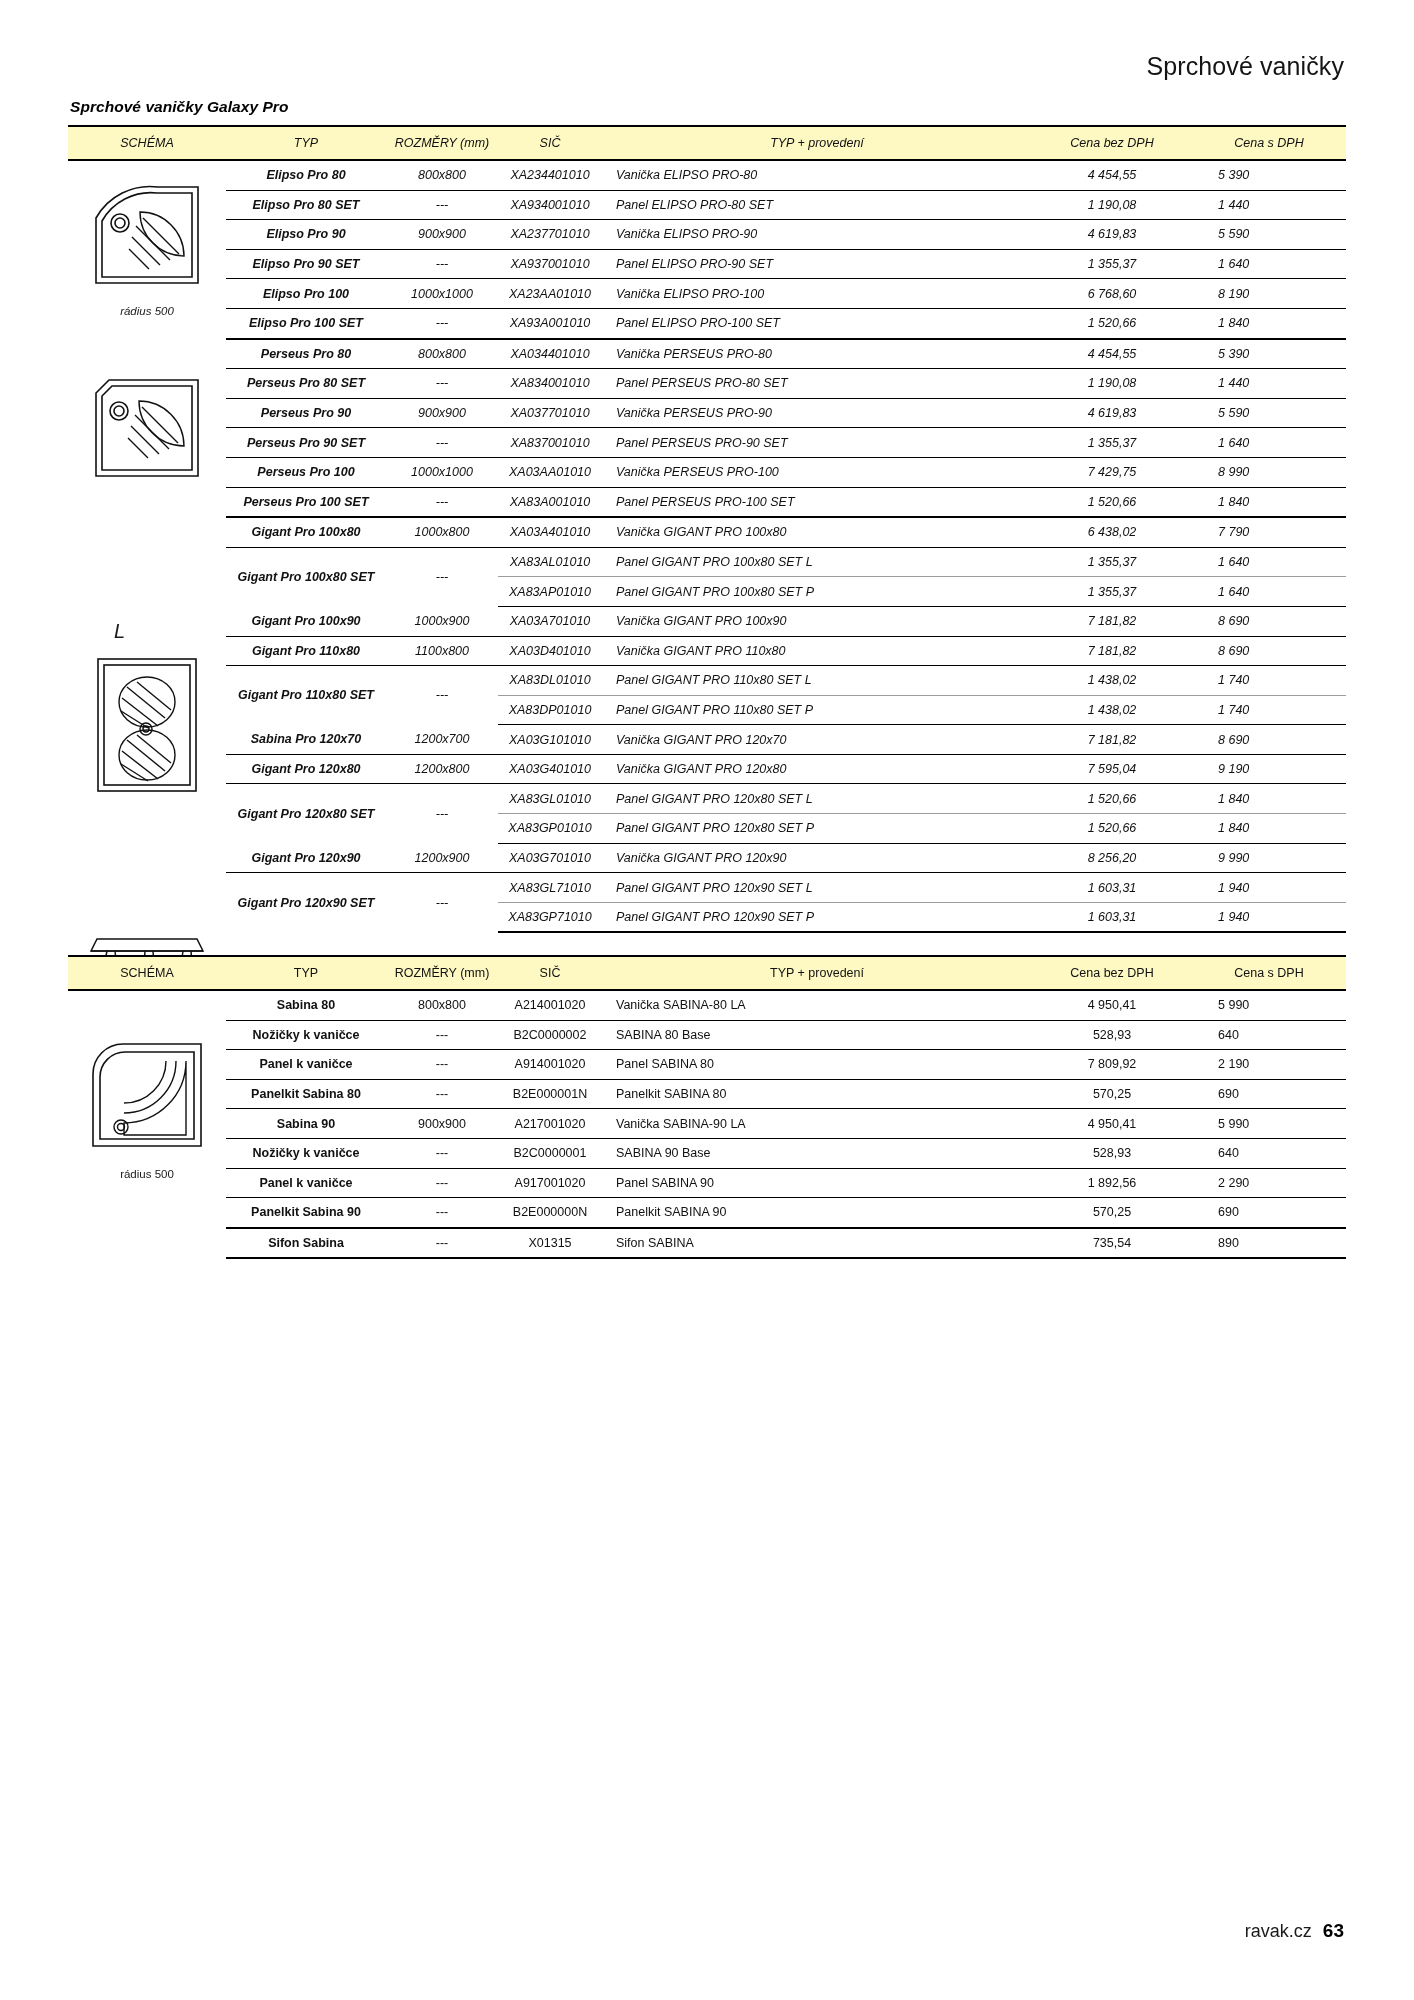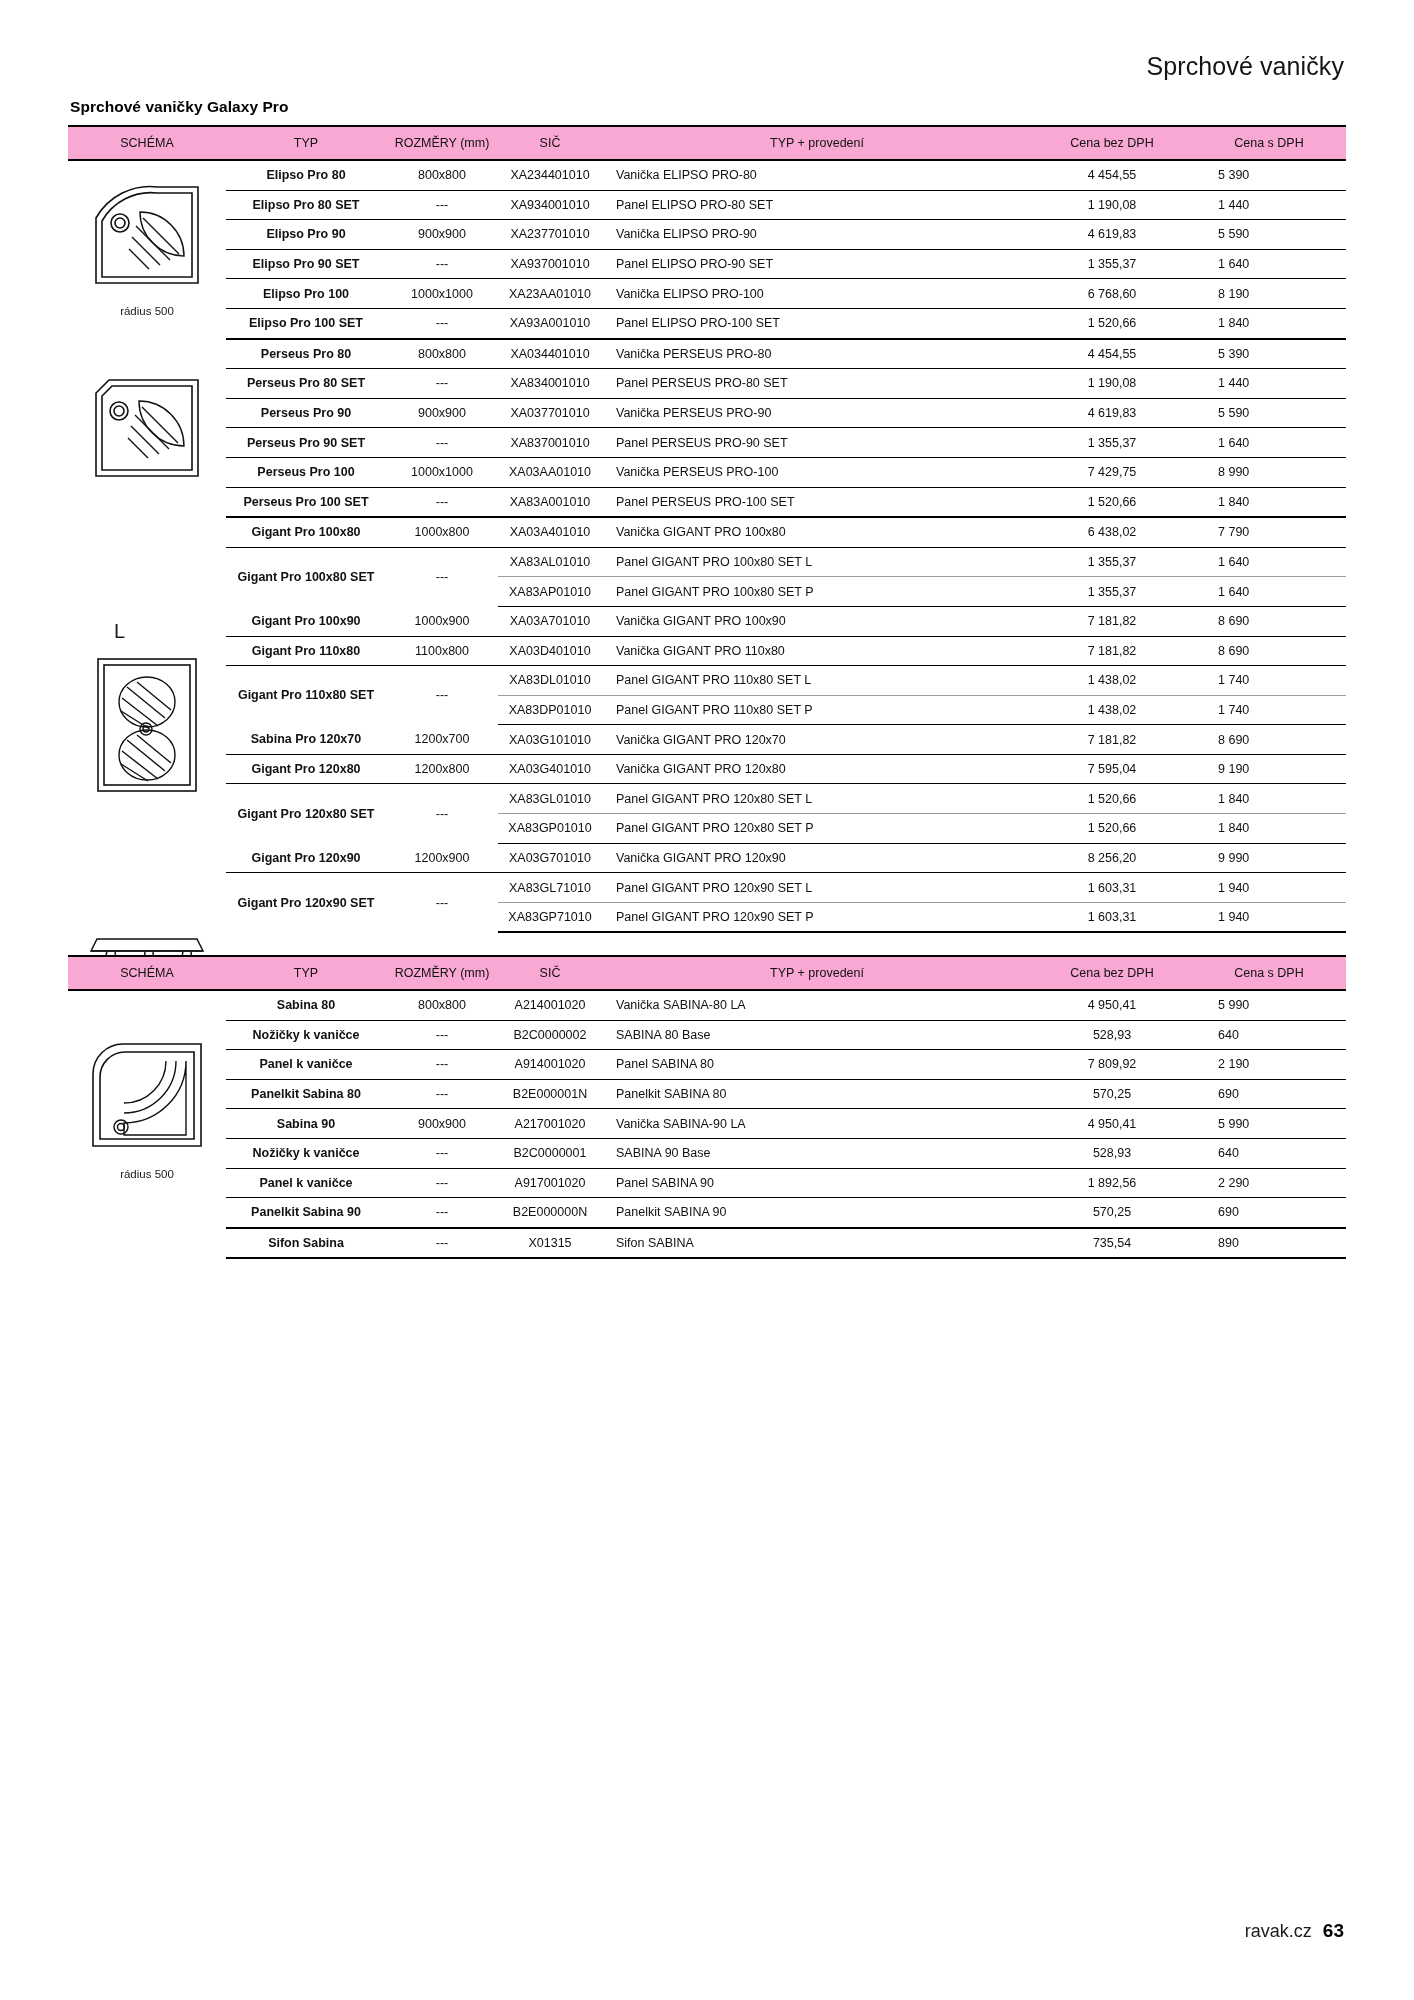--- a/index.html
+++ b/index.html
@@ -35,21 +35,21 @@
     letter-spacing: 0.1px;
     color: #141414;
   }
 
   
   .section {
     position: absolute;
     left: 68px;
     width: 1278px;
   }
-  #section-galaxy { top: 98px; }
+  #section-galaxy { top: 98px; font-style: italic; }
   #section-sabina { top: 955px; }
 
   .section-title {
     font-size: 15.5px;
     font-weight: bold;
     color: #000;
     margin: 0 0 9px 2px;
     letter-spacing: 0.05px;
   }
 
@@ -62,21 +62,21 @@
   }
   table.pricelist col.c-schema  { width: 158px; }
   table.pricelist col.c-type    { width: 160px; }
   table.pricelist col.c-dim     { width: 112px; }
   table.pricelist col.c-sic     { width: 104px; }
   table.pricelist col.c-desc    { width: 430px; }
   table.pricelist col.c-price1  { width: 160px; }
   table.pricelist col.c-price2  { width: 154px; }
 
   thead th {
-    background: #f9a8d4;
+    background: #fef9c3;
     font-weight: 400;
     font-size: 12.5px;
     padding: 9px 0 9px 0;
     border-top: 2.5px solid #000;
     border-bottom: 2.5px solid #000;
     color: #111;
     text-align: center;
   }
   thead th.h-desc { text-align: center; }
 

